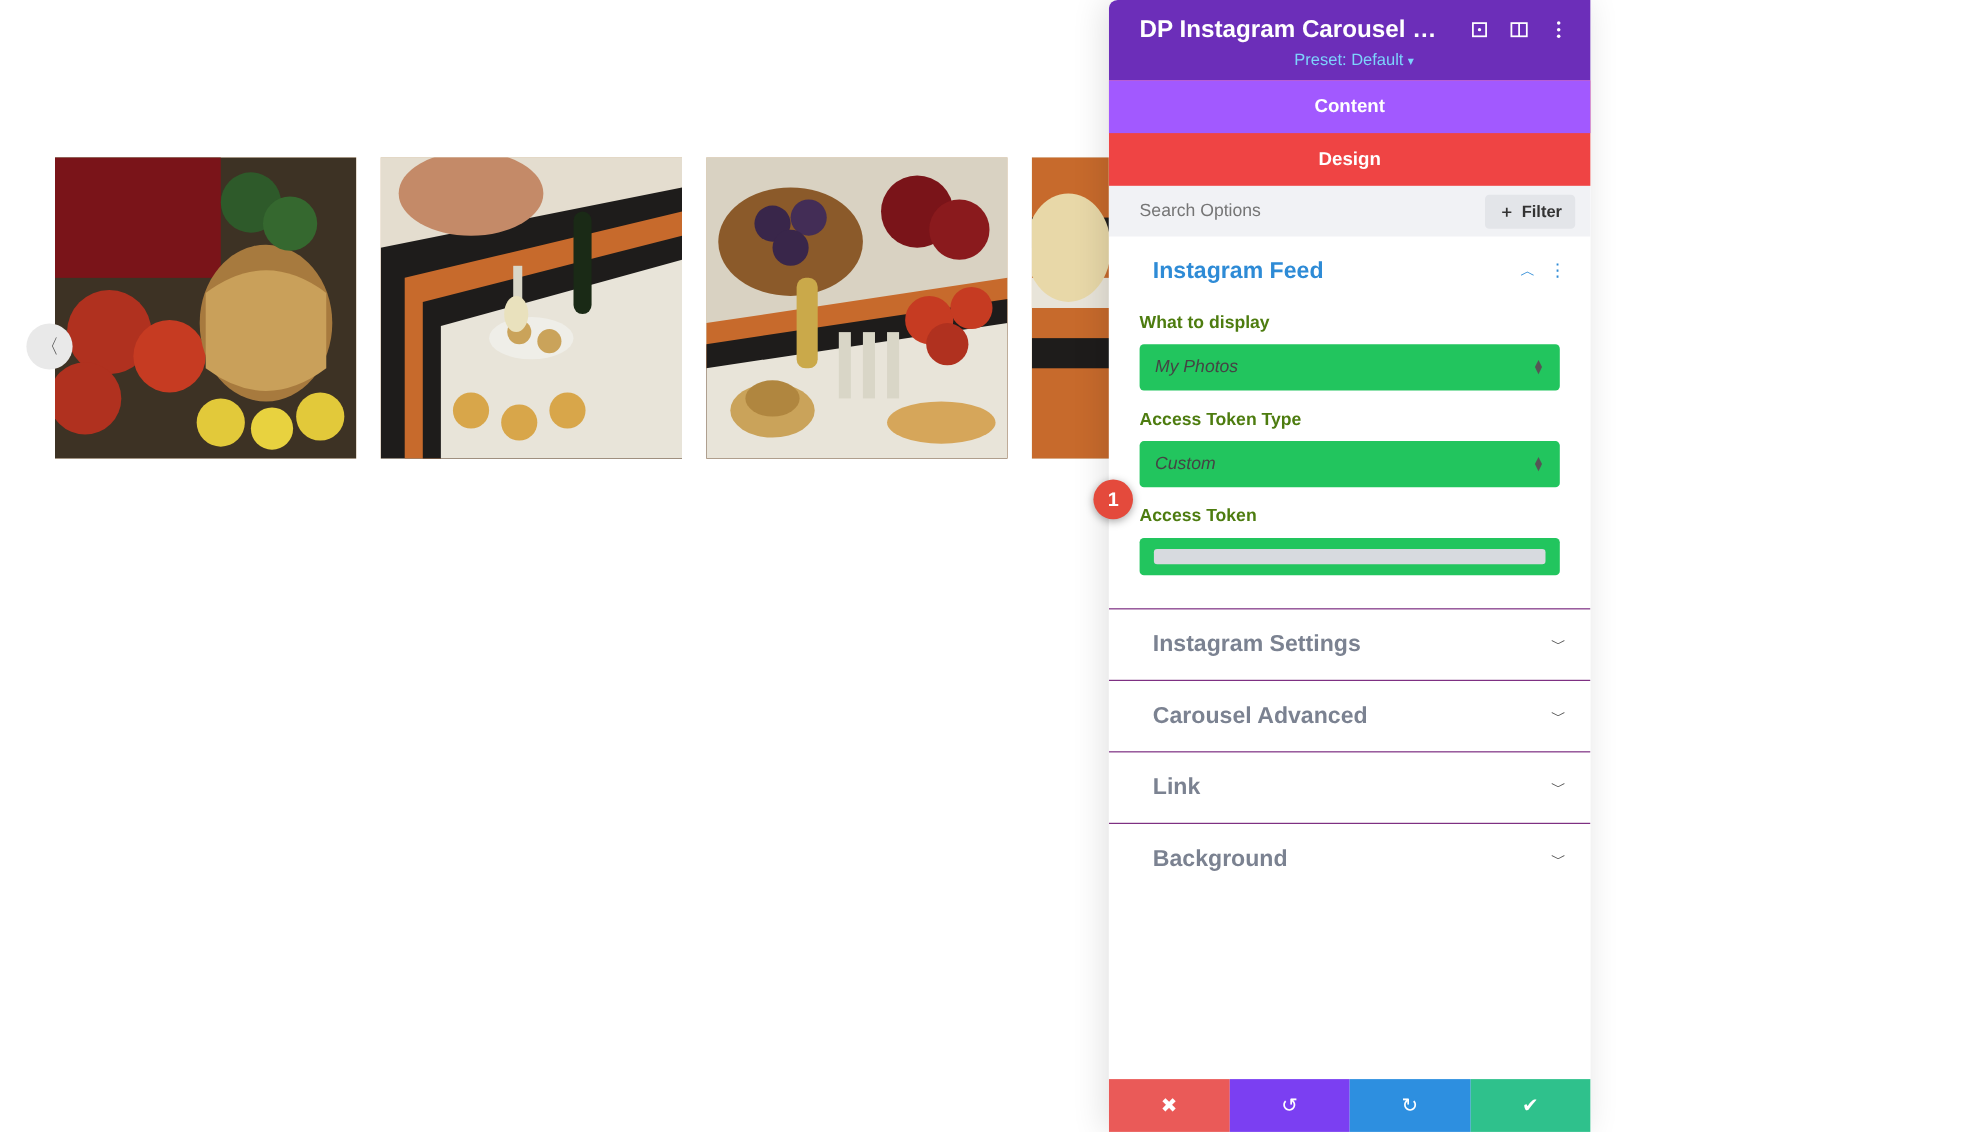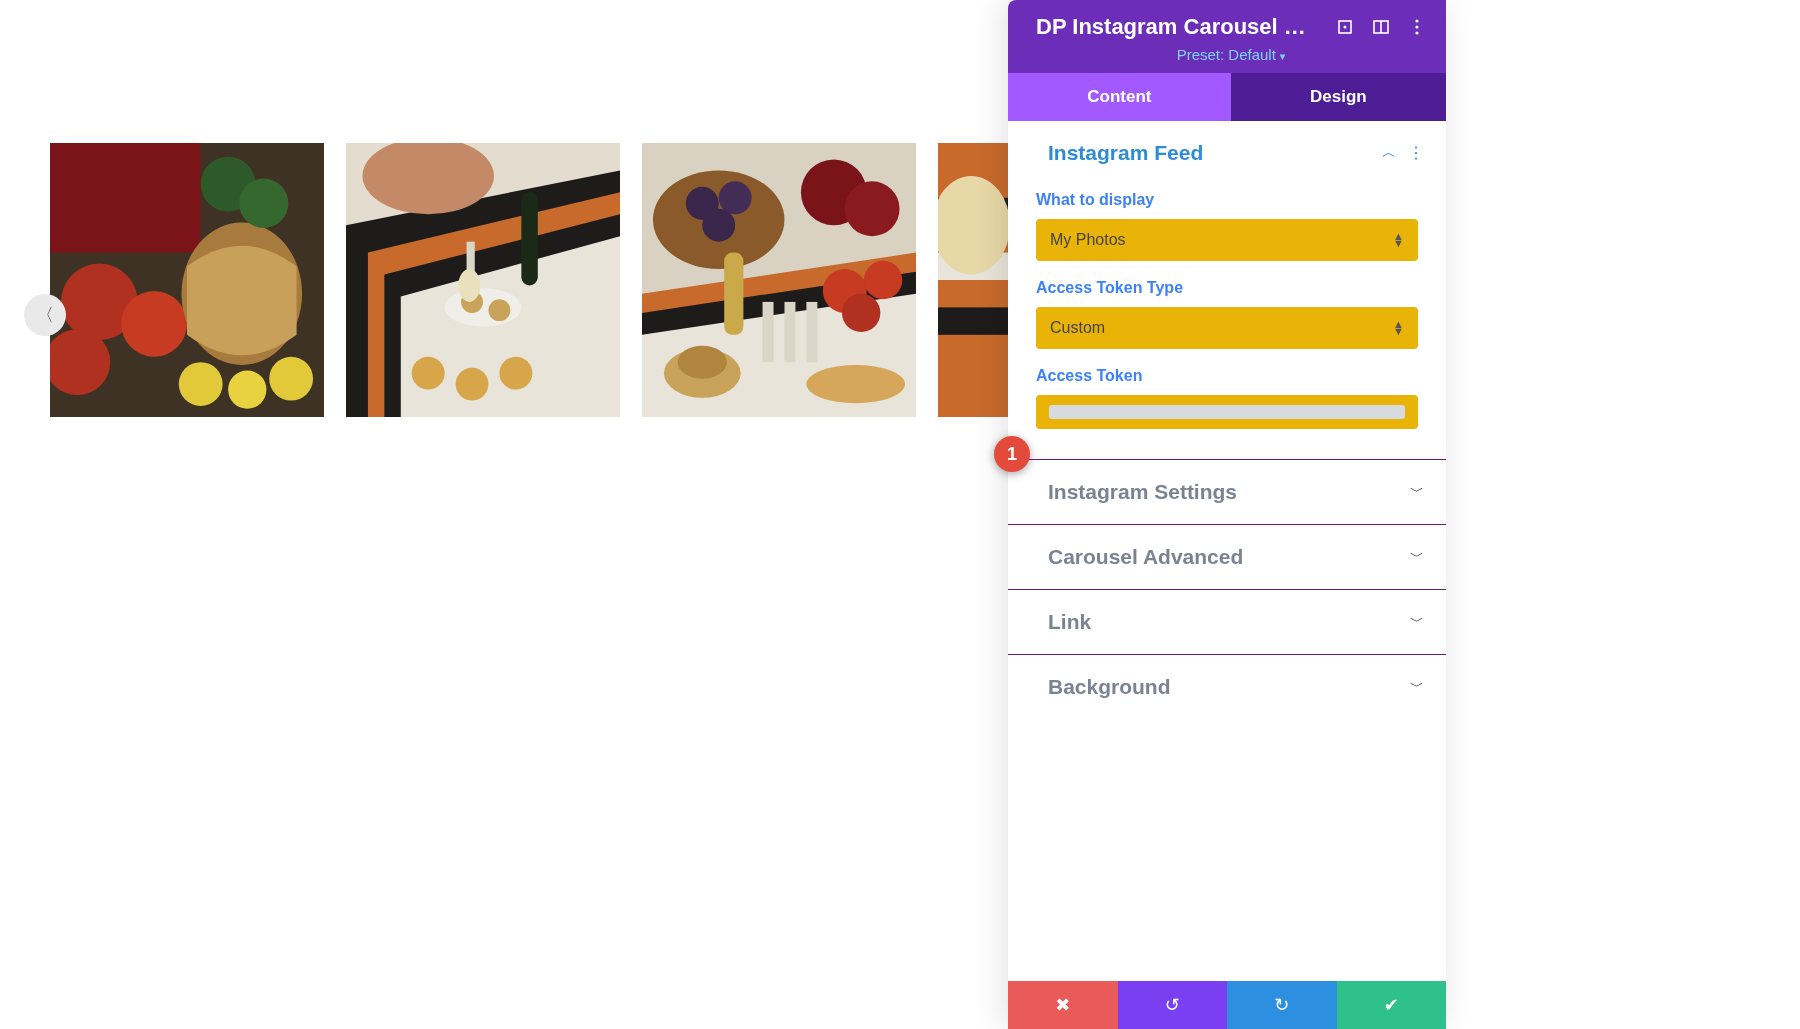--- a/index.html
+++ b/index.html
@@ -76,22 +76,23 @@
     display: inline-flex; align-items: center; justify-content: center;
     cursor: pointer; color: #fff;
   }
   .preset-row {
     margin-top: 6px;
     font-size: 15px; font-weight: 400; color: #7dd3fc; text-align: center;
   }
   .preset-row .caret { font-size: 11px; padding-left: 4px; }
 
   .tabs {
-    background: #4c1d95;
+    background: #ef4444;
     display: flex;
+    flex-direction: column;
   }
   .tab {
     flex: 1 1 auto;
     text-align: center;
     padding: 14px 0;
     color: #fff;
     font-size: 17px; font-weight: 600;
     cursor: pointer;
   }
   .tab.active { background: #a259ff; }
@@ -136,30 +137,31 @@
     color: #7b8291;
   }
   .section-header.open .section-title { color: #2e8bd6; }
   .section-icons { display: flex; gap: 12px; align-items: center; color: #2e8bd6; }
   .section-header:not(.open) .section-icons { color: #4a4a4a; }
   .chev { font-size: 14px; }
   .vdots { font-size: 16px; letter-spacing: 0; line-height: 1; }
 
   .section-body { padding: 0 28px 24px; }
   .field-label {
-    font-size: 16px; font-weight: 600; color: #3b82f6;
+    font-size: 16px; font-weight: 600; color: #4d7c0f;
     margin: 6px 0 10px;
   }
   .select {
     position: relative;
-    background: #eab308; border-radius: 4px;
+    background: #22c55e; border-radius: 4px;
     padding: 12px 14px;
     font-size: 16px; color: #444;
     cursor: pointer;
     margin-bottom: 18px;
+    font-style: italic;
   }
   .select .updown {
     position: absolute; right: 14px; top: 50%; transform: translateY(-50%);
     font-size: 11px; color: #555; line-height: .6;
   }
   .text-input-wrap { margin-bottom: 6px; }
   .redacted {
     height: 14px; width: 96%; margin: 0 auto;
     background: #d7dadf; border-radius: 3px;
   }
@@ -302,20 +304,27 @@
     <div class="preset-row">
       <span>Preset: Default</span><span class="caret">▾</span>
     </div>
   </div>
 
   <div class="tabs">
     <div class="tab active">Content</div>
     <div class="tab">Design</div>
   </div>
 
+  <div class="search-row">
+    <input class="search-input" placeholder="Search Options" style="">
+    <div class="filter-btn">
+      <span>＋</span>
+      <span>Filter</span>
+    </div>
+  </div>
 
   <div class="panel-body">
 
     <div class="section">
       <div class="section-header open">
         <div class="section-title">Instagram Feed</div>
         <div class="section-icons">
           <span class="chev">︿</span>
           <span class="vdots">⋮</span>
         </div>

